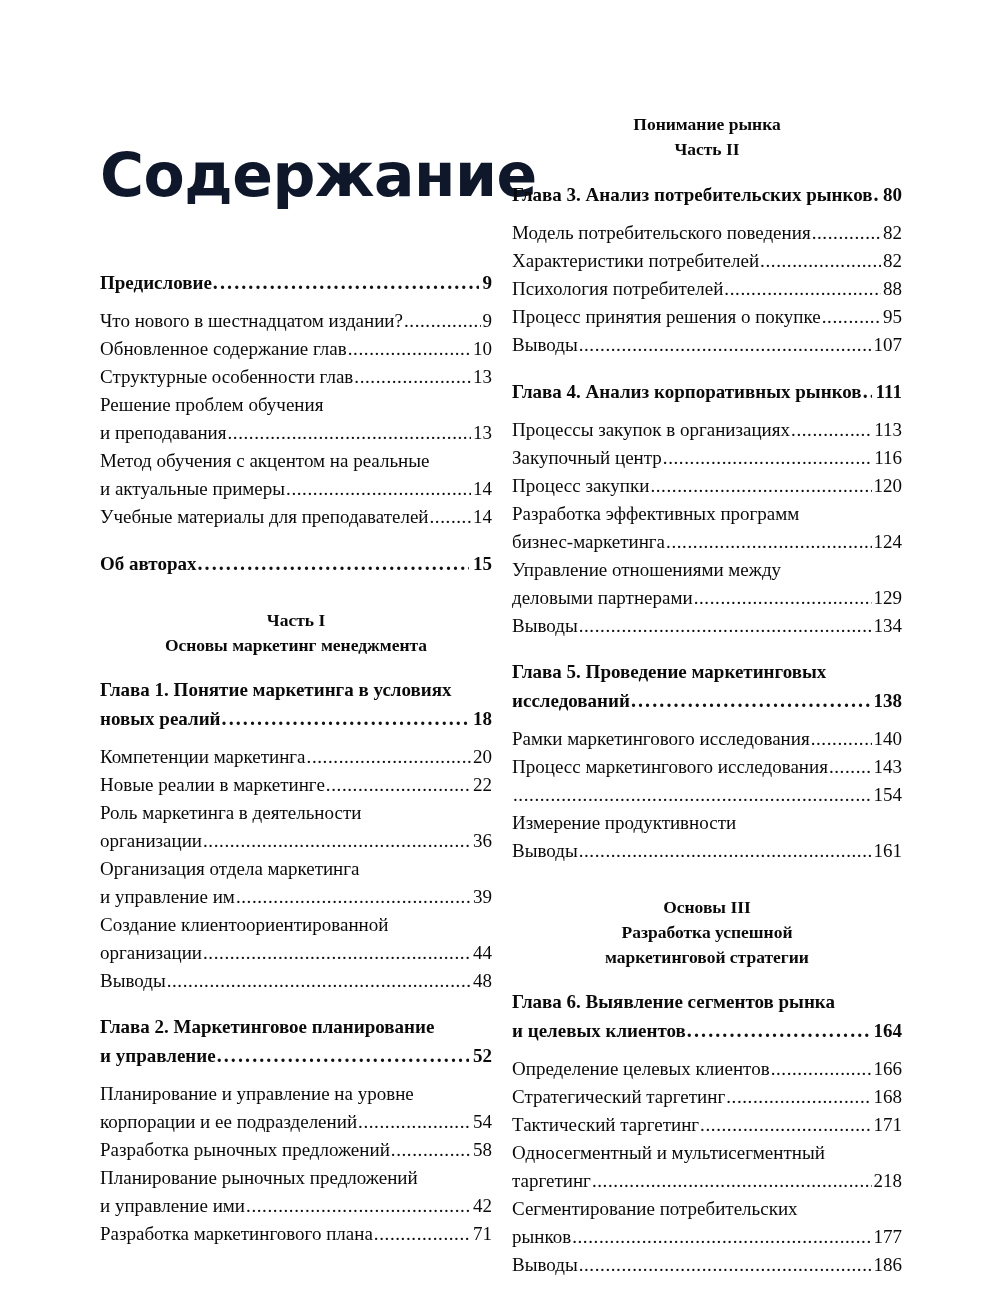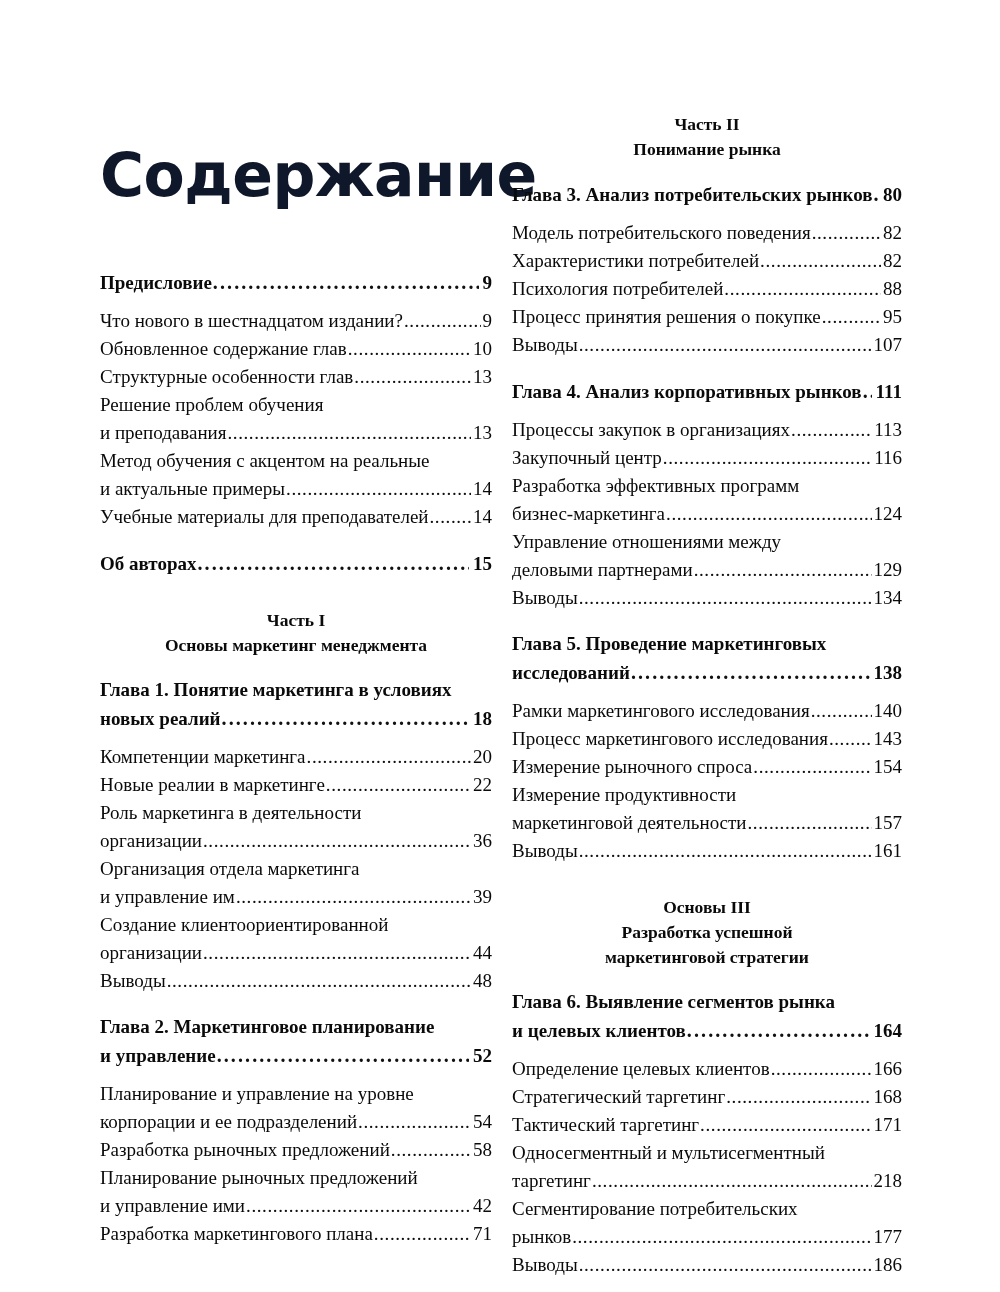--- a/index.html
+++ b/index.html
@@ -279,22 +279,22 @@
       <div class="entry">
         <div class="row">
           <span class="txt">Разработка маркетингового плана</span>
           <span class="leader"></span>
           <span class="pg">71</span>
         </div>
       </div>
     </div>
   <div class="col col-right">
       <div class="part-head">
+        <span class="pline">Понимание рынка</span>
         <span class="pline">Часть II</span>
-        <span class="pline">Понимание рынка</span>
       </div>
       <div class="gap-md"></div>
       <div class="entry bold">
         <div class="row">
           <span class="txt">Глава 3. Анализ потребительских рынков</span>
           <span class="leader"></span>
           <span class="pg">80</span>
         </div>
       </div>
       <div class="gap-sm"></div>
@@ -350,20 +350,27 @@
         </div>
       </div>
       <div class="entry">
         <div class="row">
           <span class="txt">Закупочный центр</span>
           <span class="leader"></span>
           <span class="pg">116</span>
         </div>
       </div>
       <div class="entry">
+        <div class="row">
+          <span class="txt">Процесс закупки</span>
+          <span class="leader"></span>
+          <span class="pg">120</span>
+        </div>
+      </div>
+      <div class="entry">
         <div class="row plain">
           <span class="txt">Разработка эффективных программ</span>
         </div>
         <div class="row">
           <span class="txt">бизнес-маркетинга</span>
           <span class="leader"></span>
           <span class="pg">124</span>
         </div>
       </div>
       <div class="entry">
@@ -404,33 +411,27 @@
       </div>
       <div class="entry">
         <div class="row">
           <span class="txt">Процесс маркетингового исследования</span>
           <span class="leader"></span>
           <span class="pg">143</span>
         </div>
       </div>
       <div class="entry">
         <div class="row">
-          <span class="txt">Измерение рыночного спроса</span>
           <span class="leader"></span>
           <span class="pg">154</span>
         </div>
       </div>
       <div class="entry">
         <div class="row plain">
           <span class="txt">Измерение продуктивности</span>
-        </div>
-        <div class="row">
-          <span class="txt">маркетинговой деятельности</span>
-          <span class="leader"></span>
-          <span class="pg">157</span>
         </div>
       </div>
       <div class="entry">
         <div class="row">
           <span class="txt">Выводы</span>
           <span class="leader"></span>
           <span class="pg">161</span>
         </div>
       </div>
       <div class="gap-xl"></div>

